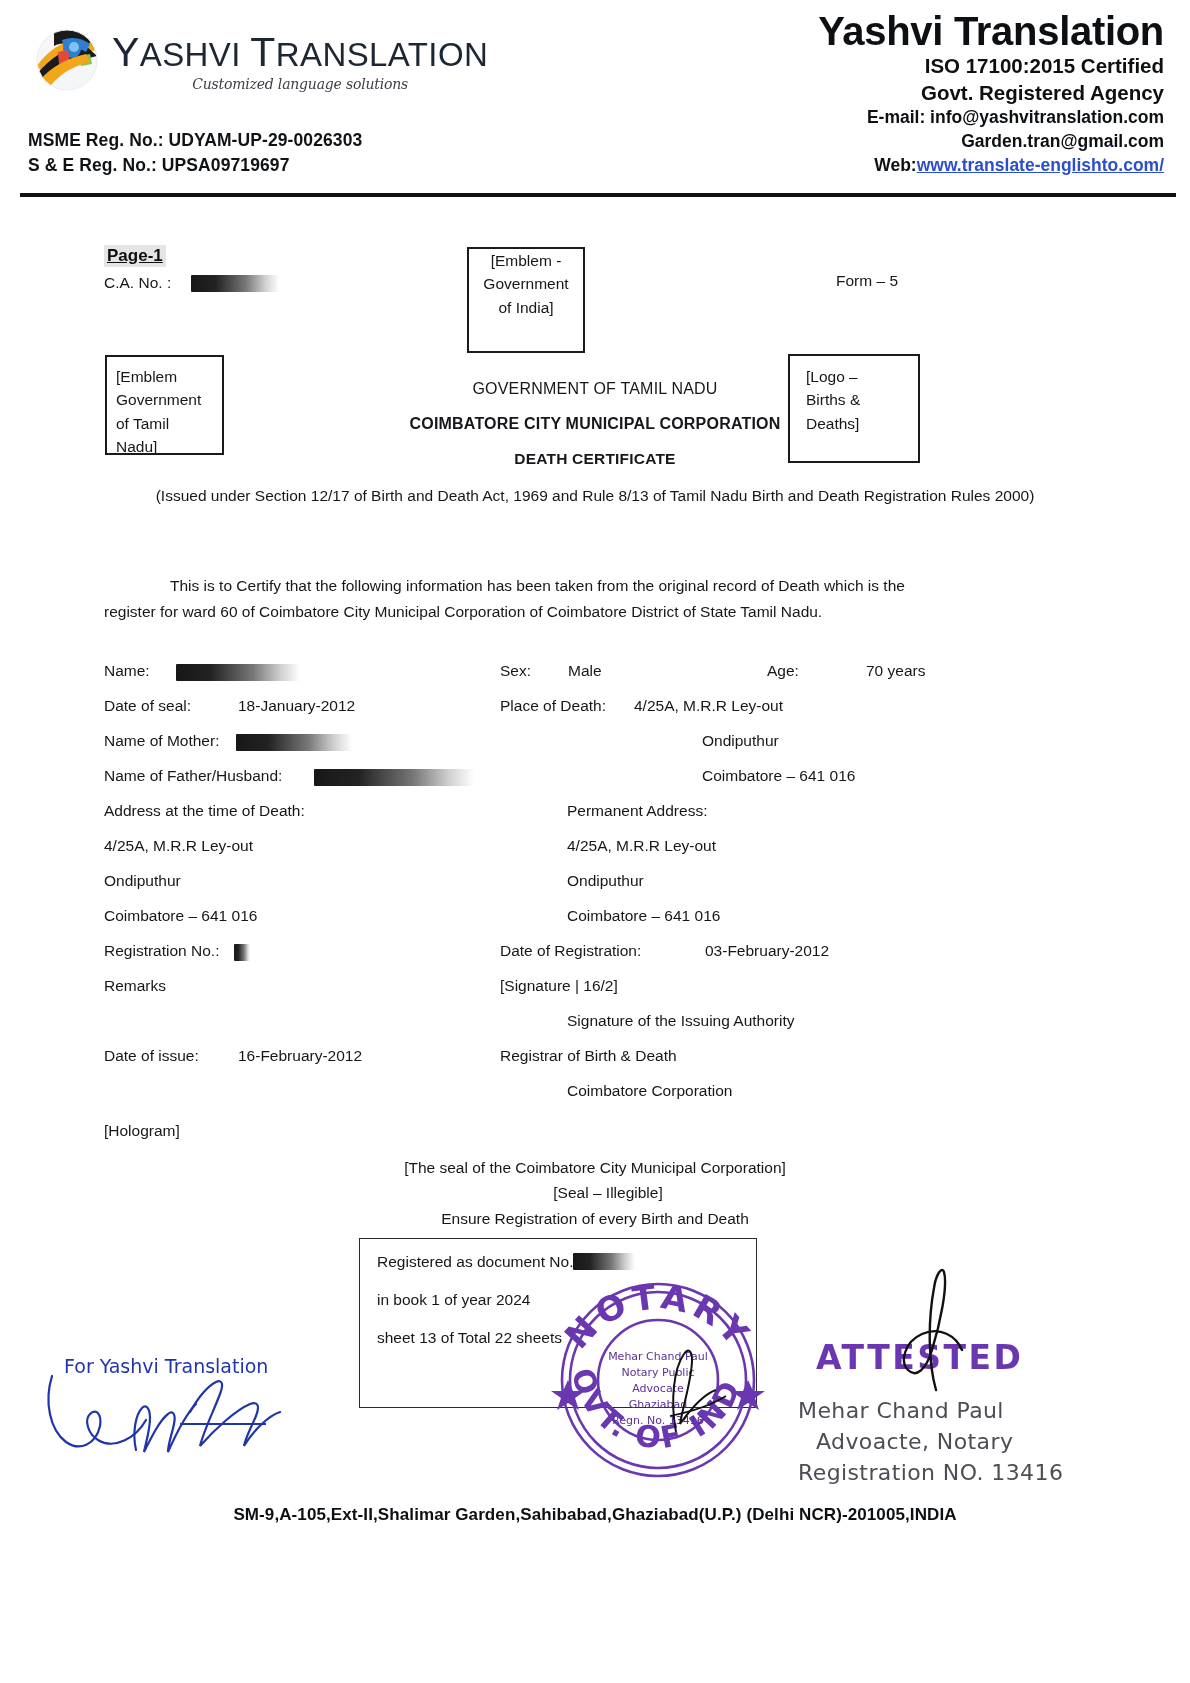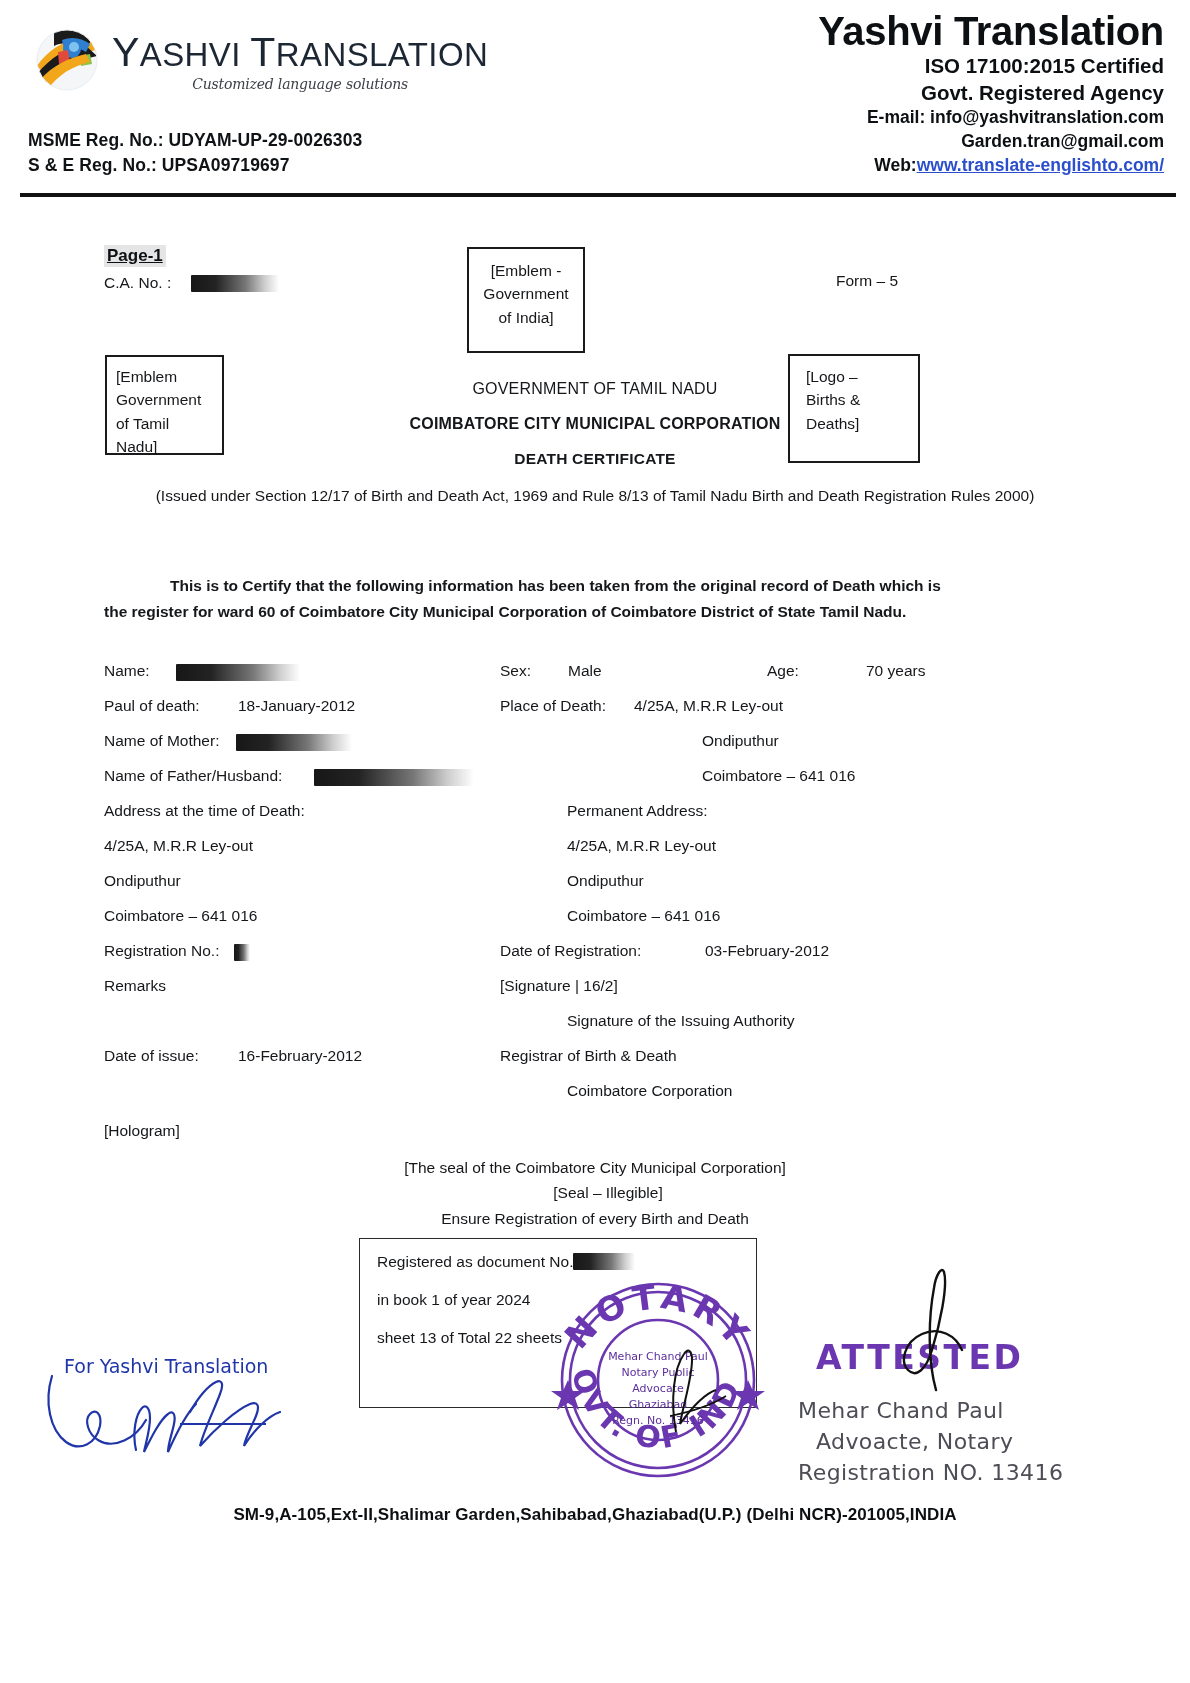--- a/index.html
+++ b/index.html
@@ -46,32 +46,32 @@
   }
   .ca-no{position:absolute;left:104px;top:274px;font-size:15.5px;display:flex;align-items:center;gap:20px;}
   .redact{
     display:inline-block;height:17px;border-radius:1px;
     background:linear-gradient(to right,#171717 0%,#232323 28%,#777 62%,#cfcfcf 84%,#ffffff 100%);
   }
   .form5{position:absolute;left:836px;top:272px;font-size:15.5px;}
 
   .box{position:absolute;border:2px solid #1a1a1a;box-sizing:border-box;}
   .box .btxt{font-size:15.5px;line-height:1.5;text-align:center;}
-  .box-india{left:467px;top:247px;width:118px;height:106px;padding-top:10px;}
+  .box-india{left:467px;top:247px;width:118px;height:106px;}
   .box-tn{left:105px;top:355px;width:119px;height:100px;padding:8px 0 0 9px;}
   .box-tn .btxt{text-align:left;}
   .box-logo{left:788px;top:354px;width:132px;height:109px;padding:9px 0 0 16px;}
   .box-logo .btxt{text-align:left;}
 
   .govt-tn{position:absolute;left:0;right:0;top:380px;text-align:center;font-size:16px;letter-spacing:.2px;}
   .ccmc{position:absolute;left:0;right:0;top:415px;text-align:center;font-size:16px;font-weight:bold;letter-spacing:.2px;}
   .dcert{position:absolute;left:0;right:0;top:450px;text-align:center;font-size:15.5px;font-weight:bold;letter-spacing:.2px;}
   .issued{position:absolute;left:105px;width:980px;top:484px;text-align:center;font-size:15.5px;line-height:1.55;}
 
-  .certify{position:absolute;left:104px;width:845px;top:573px;font-size:15.5px;line-height:1.68;text-indent:66px;font-weight:bold;}
+  .certify{position:absolute;left:104px;width:845px;top:573px;font-size:15.5px;line-height:1.68;text-indent:66px;}
 
   
   .fields{position:absolute;left:104px;top:662px;width:1000px;font-size:15.5px;}
   .frow{position:relative;height:35px;}
   .fl{position:absolute;left:0;}
   .fv{position:absolute;}
   .col-l-val{left:134px;}
   .col-mid{left:396px;}
   .col-age{left:663px;}
 
@@ -197,21 +197,21 @@
     <div class="frow">
       <span class="fl">Name:</span>
       <span class="redact" style="position:absolute;left:72px;top:2px;width:124px;"></span>
       <span class="fv col-mid">Sex:</span>
       <span class="fv" style="left:464px;">Male</span>
       <span class="fv col-age">Age:</span>
       <span class="fv" style="left:762px;">70 years</span>
     </div>
 
     <div class="frow">
-      <span class="fl">Paul of death:</span>
+      <span class="fl">Date of seal:</span>
       <span class="fv col-l-val">18-January-2012</span>
       <span class="fv col-mid">Place of Death:</span>
       <span class="fv" style="left:530px;">4/25A, M.R.R Ley-out</span>
     </div>
 
     <div class="frow">
       <span class="fl">Name of Mother:</span>
       <span class="redact" style="position:absolute;left:132px;top:2px;width:116px;"></span>
       <span class="fv" style="left:598px;">Ondiputhur</span>
     </div>

